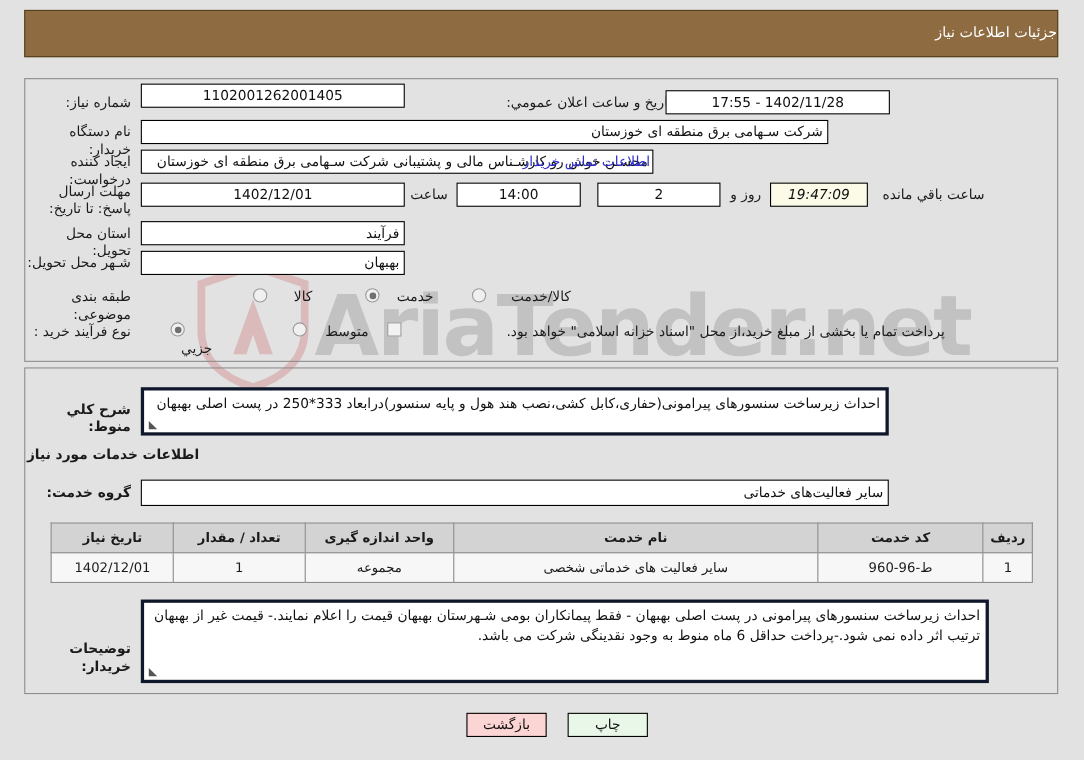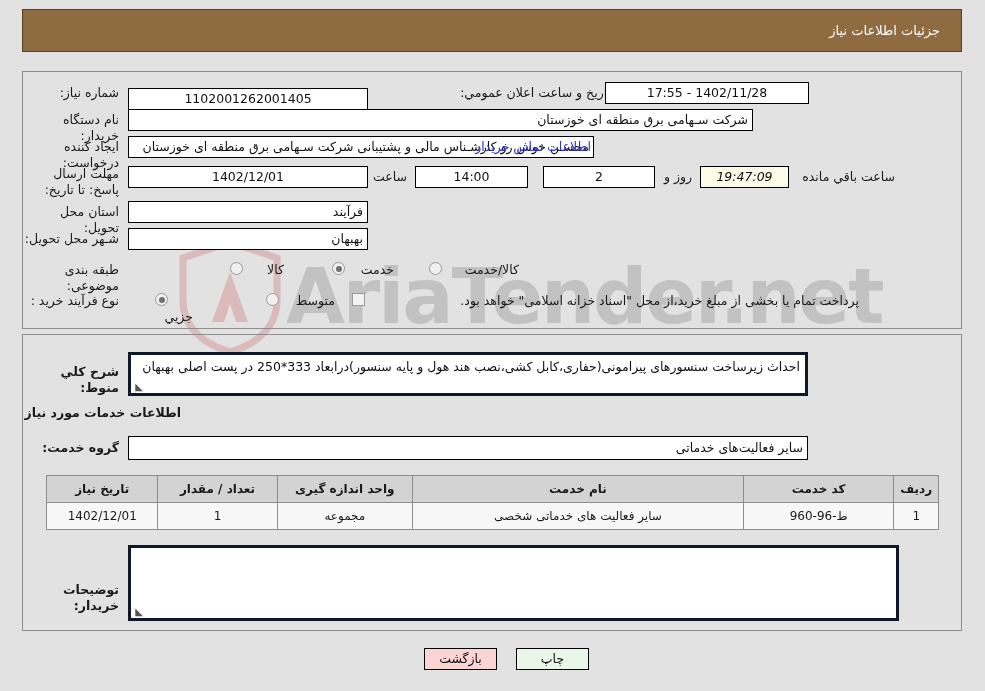--- a/index.html
+++ b/index.html
@@ -62,21 +62,21 @@
     top: 9px;
     width: 940px;
     height: 43px;
     background: #8e6b41;
     border: 1px solid #55401f;
     box-sizing: border-box;
     z-index: 10;
   }
   #page-header .title {
     position: absolute;
-    right: 21px;
+    right: 0;
     top: 13px;
     color: #ffffff;
     font-size: 13px;
   }
 
   
   .panel {
     position: absolute;
     border: 1px solid #8d8d8d;
     box-sizing: border-box;
@@ -251,21 +251,21 @@
   </div>
 </div>
 
 <div id="page-header">
   <div class="title">جزئیات اطلاعات نیاز</div>
 </div>
 
 <div class="panel" id="panel-top"></div>
 
 <div class="lbl" style="right:866px; top:85px; width:96px;">شماره نیاز:</div>
-<div class="fld center" style="right:617px; top:88px; width:240px;">1102001262001405</div>
+<div class="fld center" style="right:617px; top:76px; width:240px;">1102001262001405</div>
 <div class="plain" style="right:374px; top:85px;">تاریخ و ساعت اعلان عمومي:</div>
 <div class="fld center" style="right:176px; top:82px; width:204px;">1402/11/28 - 17:55</div>
 
 <div class="lbl" style="right:866px; top:112px; width:96px;">نام دستگاه خریدار:</div>
 <div class="fld right" style="right:232px; top:109px; width:625px;">شرکت سـهامی برق منطقه ای خوزستان</div>
 
 <div class="lbl" style="right:866px; top:139px; width:96px;">ایجاد کننده درخواست:</div>
 <div class="fld right" style="right:391px; top:136px; width:466px;">محسـن خوش رو کارشـناس مالی و پشتیبانی شرکت سـهامی برق منطقه ای خوزستان</div>
 <div class="link" style="right:394px; top:139px;">اطلاعات تماس خریدار</div>
 
@@ -331,17 +331,18 @@
       <td>سایر فعالیت های خدماتی شخصی</td>
       <td>مجموعه</td>
       <td>1</td>
       <td>1402/12/01</td>
     </tr>
   </tbody>
 </table>
 
 <div class="lbl bold" style="right:866px; top:582px; width:96px;">توضیحات خریدار:</div>
 <div class="ta" style="right:86px; top:545px; width:771px; height:76px;">
+  <span>احداث زیرساخت سنسورهای پیرامونی  در پست اصلی بهبهان - فقط پیمانکاران بومی شـهرستان بهبهان قیمت را اعلام نمایند.- قیمت غیر از بهبهان ترتیب اثر داده نمی شود.-پرداخت حداقل 6 ماه منوط به وجود نقدینگی شرکت می باشد.</span>
   <span class="grip">◣</span>
 </div>
 
 <div class="btn" id="btn-print">چاپ</div>
 <div class="btn" id="btn-back">بازگشت</div>
 
 </body></html>

